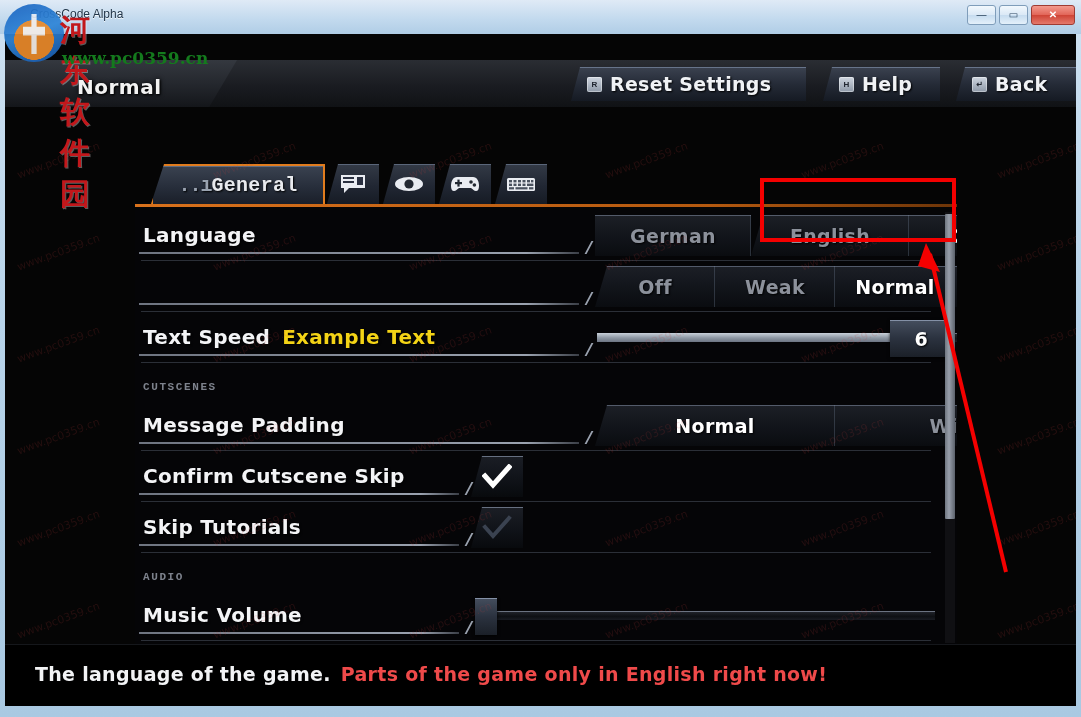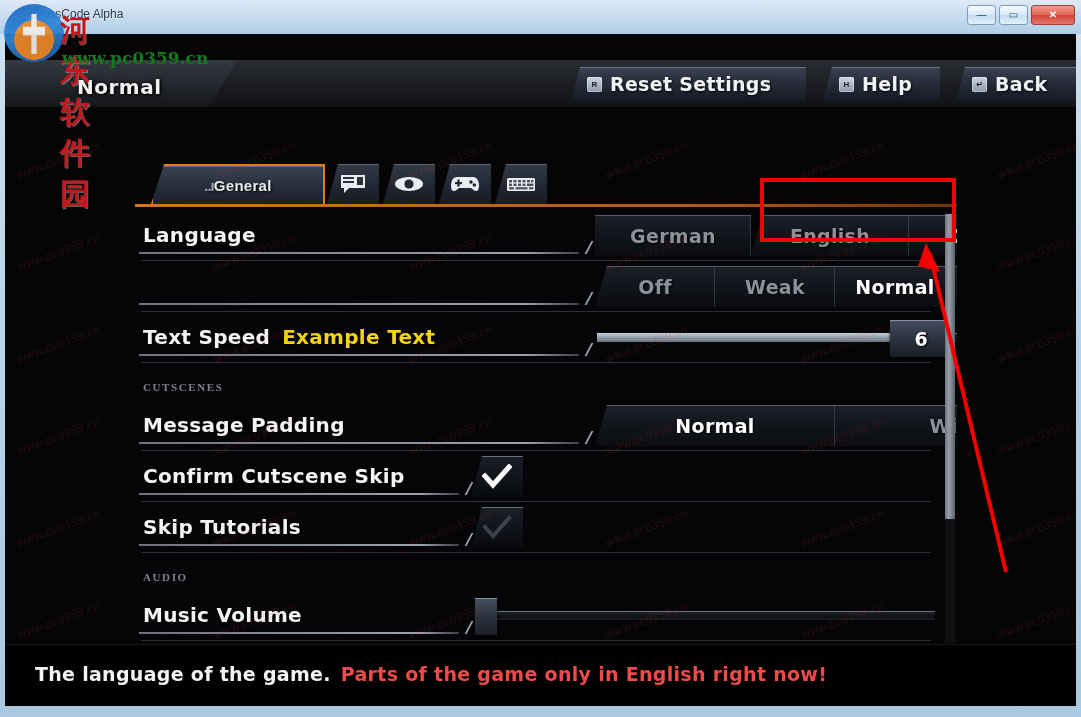--- a/index.html
+++ b/index.html
@@ -113,22 +113,22 @@
     display: flex; align-items: center; justify-content: center;
     box-shadow: inset 0 1px 0 rgba(150,170,200,.4);
   }
   .tab.active {
     background: linear-gradient(180deg,#3a4250 0%, #272e3b 55%, #1a1f29 100%);
     border: 2px solid #e07c1e;
     border-bottom: none;
     clip-path: polygon(13px 0, 100% 0, 100% 100%, 0 100%);
   }
   .tab .tlabel {
-    font-size: 15px; font-weight: bold; color: #e8eaee;
-    font-family: Liberation Sans, sans-serif;
+    font-size: 20px; font-weight: bold; color: #e8eaee;
+    font-family: Liberation Mono, monospace;
     text-shadow: 1px 1px 2px #000;
     letter-spacing: .3px;
   }
   .tab .tlabel .dots { color: #9aa3b0; letter-spacing: -1px; }
   #tab-general { left: 16px; width: 174px; }
   #tab-text    { left: 192px; width: 52px; }
   #tab-video   { left: 248px; width: 52px; }
   #tab-ctrl    { left: 304px; width: 52px; }
   #tab-key     { left: 360px; width: 52px; }
   .tabicon { display: block; }
@@ -227,21 +227,21 @@
     box-shadow: inset 0 1px 0 rgba(165,180,205,.55);
     display: flex; align-items: center; justify-content: center;
   }
   .checkmark { width: 30px; height: 26px; }
 
   
   .section {
     position: absolute; left: 8px;
     font-size: 11px; color: #7d828c; font-weight: bold;
     letter-spacing: 1.6px;
-    font-family: Liberation Serif, serif;
+    font-family: Liberation Mono, monospace;
   }
 
   
   #statusbar {
     position: absolute; left: 0; bottom: 0; width: 1071px; height: 62px;
     background: #000;
     border-top: 1px solid #15171b;
   }
   #statusline {
     position: absolute; left: 30px; top: 18px;

